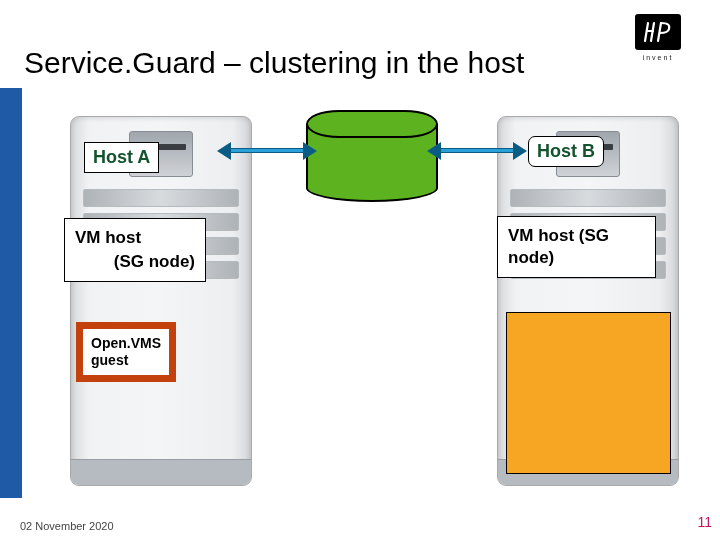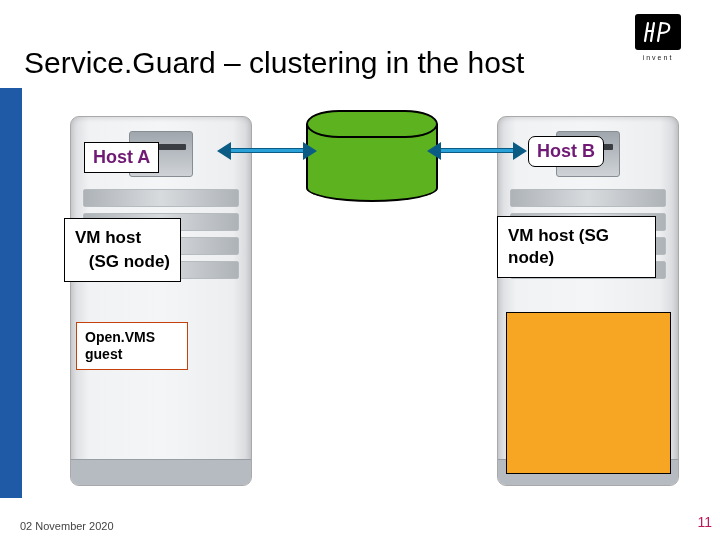--- a/index.html
+++ b/index.html
@@ -42,30 +42,30 @@
   #arrow-right-line { left: 440px; width: 74px; }
   .arrow-head { position: absolute; top: 54px; width: 0; height: 0; border-top: 9px solid transparent; border-bottom: 9px solid transparent; }
   .ah-right { border-left: 14px solid #0b5c84; }
   .ah-left  { border-right: 14px solid #0b5c84; }
   #ah-a1 { left: 217px; } 
   #ah-a2 { left: 303px; } 
   #ah-b1 { left: 427px; }
   #ah-b2 { left: 513px; }
 
   
-  .label-box { position: absolute; background: #fff; border: 1px solid #000; padding: 4px 8px; font-size: 18px; font-weight: 700; color: #701a75; }
+  .label-box { position: absolute; background: #fff; border: 1px solid #000; padding: 4px 8px; font-size: 18px; font-weight: 700; color: #14532d; }
   #host-a { left: 84px; top: 54px; }
   #host-b { left: 528px; top: 48px; border-radius: 7px; }
 
   .vm-box { position: absolute; background: #fff; border: 1px solid #000; font-size: 17px; font-weight: 700; padding: 8px 10px; line-height: 1.3; }
-  #vm-a { left: 64px; top: 130px; width: 117px; }
+  #vm-a { left: 64px; top: 130px; width: 142px; }
   #vm-a .l2 { margin-top: 2px; text-align: right; }
   #vm-b { left: 497px; top: 128px; width: 159px; }
 
-  .guest-box { position: absolute; left: 76px; top: 234px; width: 112px; background: #fff; border: 1px solid #c2410c; font-size: 14px; font-weight: 700; padding: 6px 8px; line-height: 1.2; }
+  .guest-box { position: absolute; left: 76px; top: 234px; width: 100px; background: #fff; border: 7px solid #c2410c; font-size: 14px; font-weight: 700; padding: 6px 8px; line-height: 1.2; }
 
   
   .footer-date { position: absolute; left: 20px; bottom: 8px; font-size: 11px; color: #444; }
   .footer-page { position: absolute; right: 8px; bottom: 10px; font-size: 14px; color: #be185d; }
 </style>
 </head>
 <body>
 
 <div class="title-area">
   <h1 class="title">Service.Guard – clustering in the host</h1>

